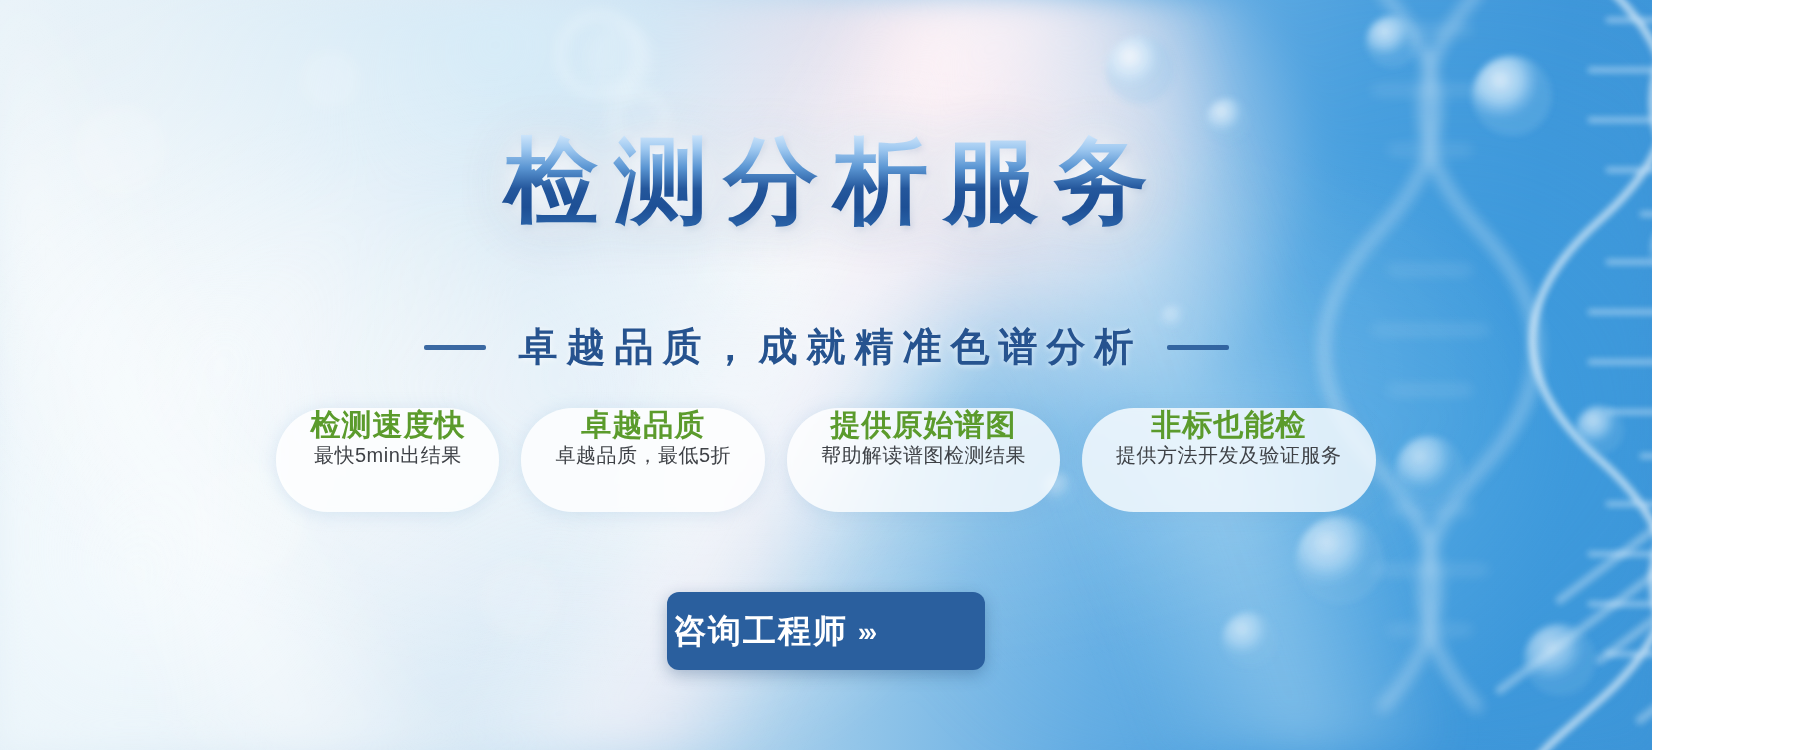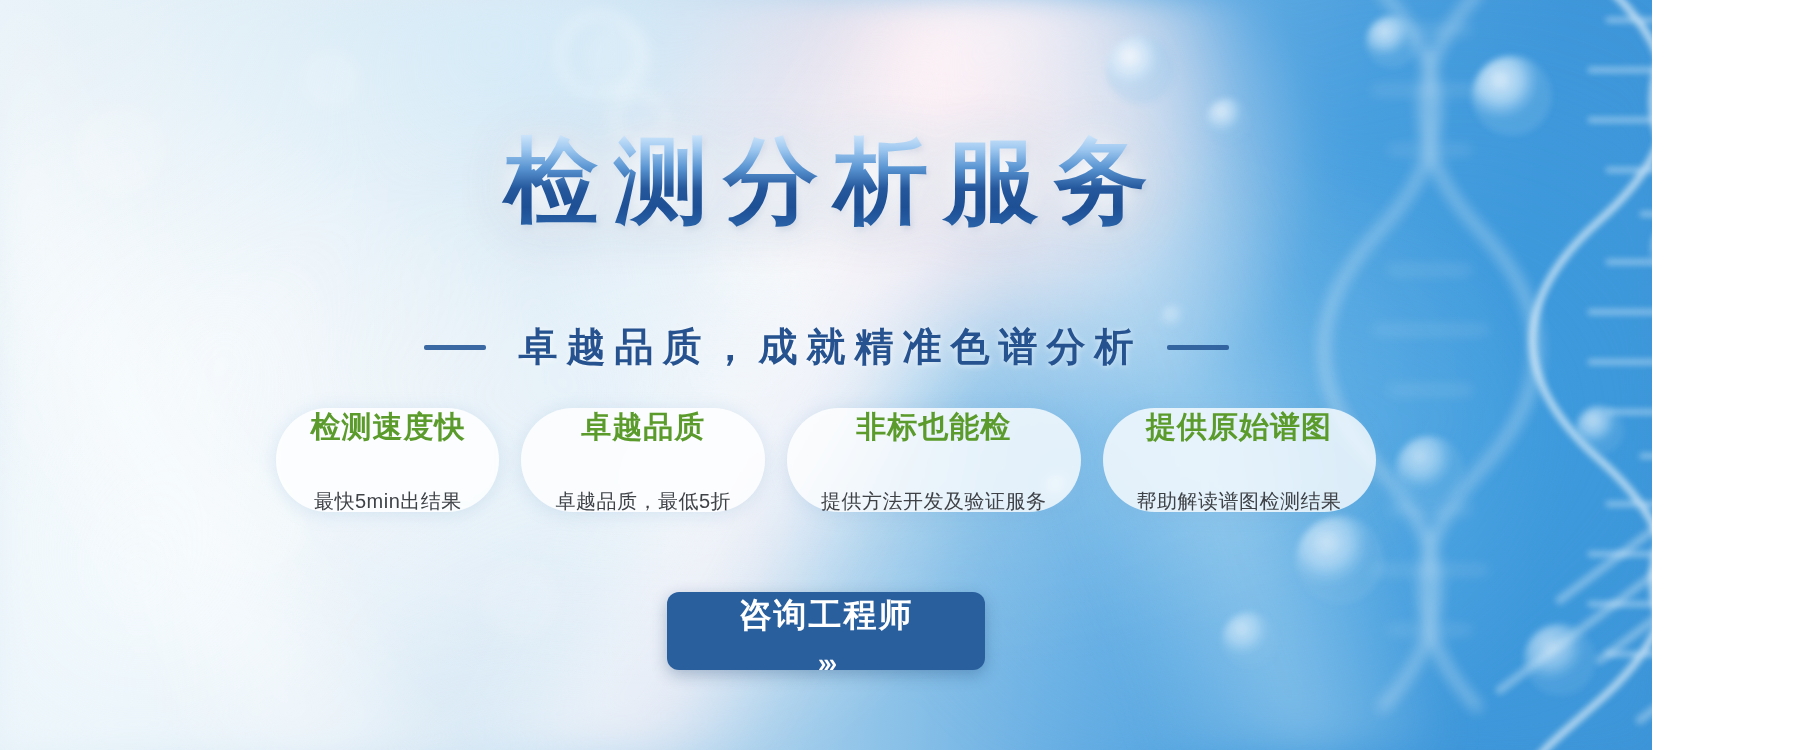--- a/index.html
+++ b/index.html
@@ -130,50 +130,48 @@
   .pills{
     position:absolute;top:408px;left:0;right:0;
     display:flex;justify-content:center;align-items:stretch;gap:22px;
   }
   .pill{
     height:104px;
     border-radius:52px;
     background:rgba(255,255,255,.78);
     box-shadow:0 2px 18px rgba(120,170,210,.22);
     display:flex;flex-direction:column;
-    align-items:center;justify-content:flex-end;
+    align-items:center;justify-content:flex-start;
     padding:0 34px;
     backdrop-filter:blur(3px);
-    gap:44px;
   }
   .pill-title{
     font-size:30px;font-weight:bold;color:#5b9b2c;
     letter-spacing:1px;line-height:1.12;
     white-space:nowrap;
   }
   .pill-sub{
     margin-top:2px;
     font-size:20px;color:#3f4247;
     letter-spacing:.5px;line-height:1.1;
     white-space:nowrap;
   }
 
   
   .cta-wrap{position:absolute;top:592px;left:0;right:0;text-align:center;}
   .cta-button{
-    display:inline-flex;align-items:center;justify-content:space-between;gap:10px;
+    display:inline-flex;align-items:center;justify-content:flex-start;gap:10px;
     width:318px;height:78px;
     border:none;border-radius:12px;
     background:#2a5f9e;
     color:#ffffff;
     font-family:inherit;
     font-size:33px;font-weight:bold;letter-spacing:2px;
     box-shadow:0 5px 16px rgba(20,60,110,.30);
     cursor:pointer;
-    flex-direction:column;
   }
   .cta-arrows{
     font-size:25px;font-weight:bold;letter-spacing:-3px;
     position:relative;top:1px;
   }
 </style>
 </head>
 <body>
 
 <div id="banner">
@@ -295,27 +293,27 @@
         <span class="pill-title">检测速度快</span>
         <span class="pill-sub">最快5min出结果</span>
       </div>
 
       <div class="pill">
         <span class="pill-title">卓越品质</span>
         <span class="pill-sub">卓越品质，最低5折</span>
       </div>
 
       <div class="pill">
+        <span class="pill-title">提供原始谱图</span>
+        <span class="pill-sub">帮助解读谱图检测结果</span>
+      </div>
+
+      <div class="pill">
         <span class="pill-title">非标也能检</span>
         <span class="pill-sub">提供方法开发及验证服务</span>
-      </div>
-
-      <div class="pill">
-        <span class="pill-title">提供原始谱图</span>
-        <span class="pill-sub">帮助解读谱图检测结果</span>
       </div>
 
     </div>
 
     <div class="cta-wrap">
       <button class="cta-button">
         <span>咨询工程师</span>
         <span class="cta-arrows">›››</span>
       </button>
     </div>

